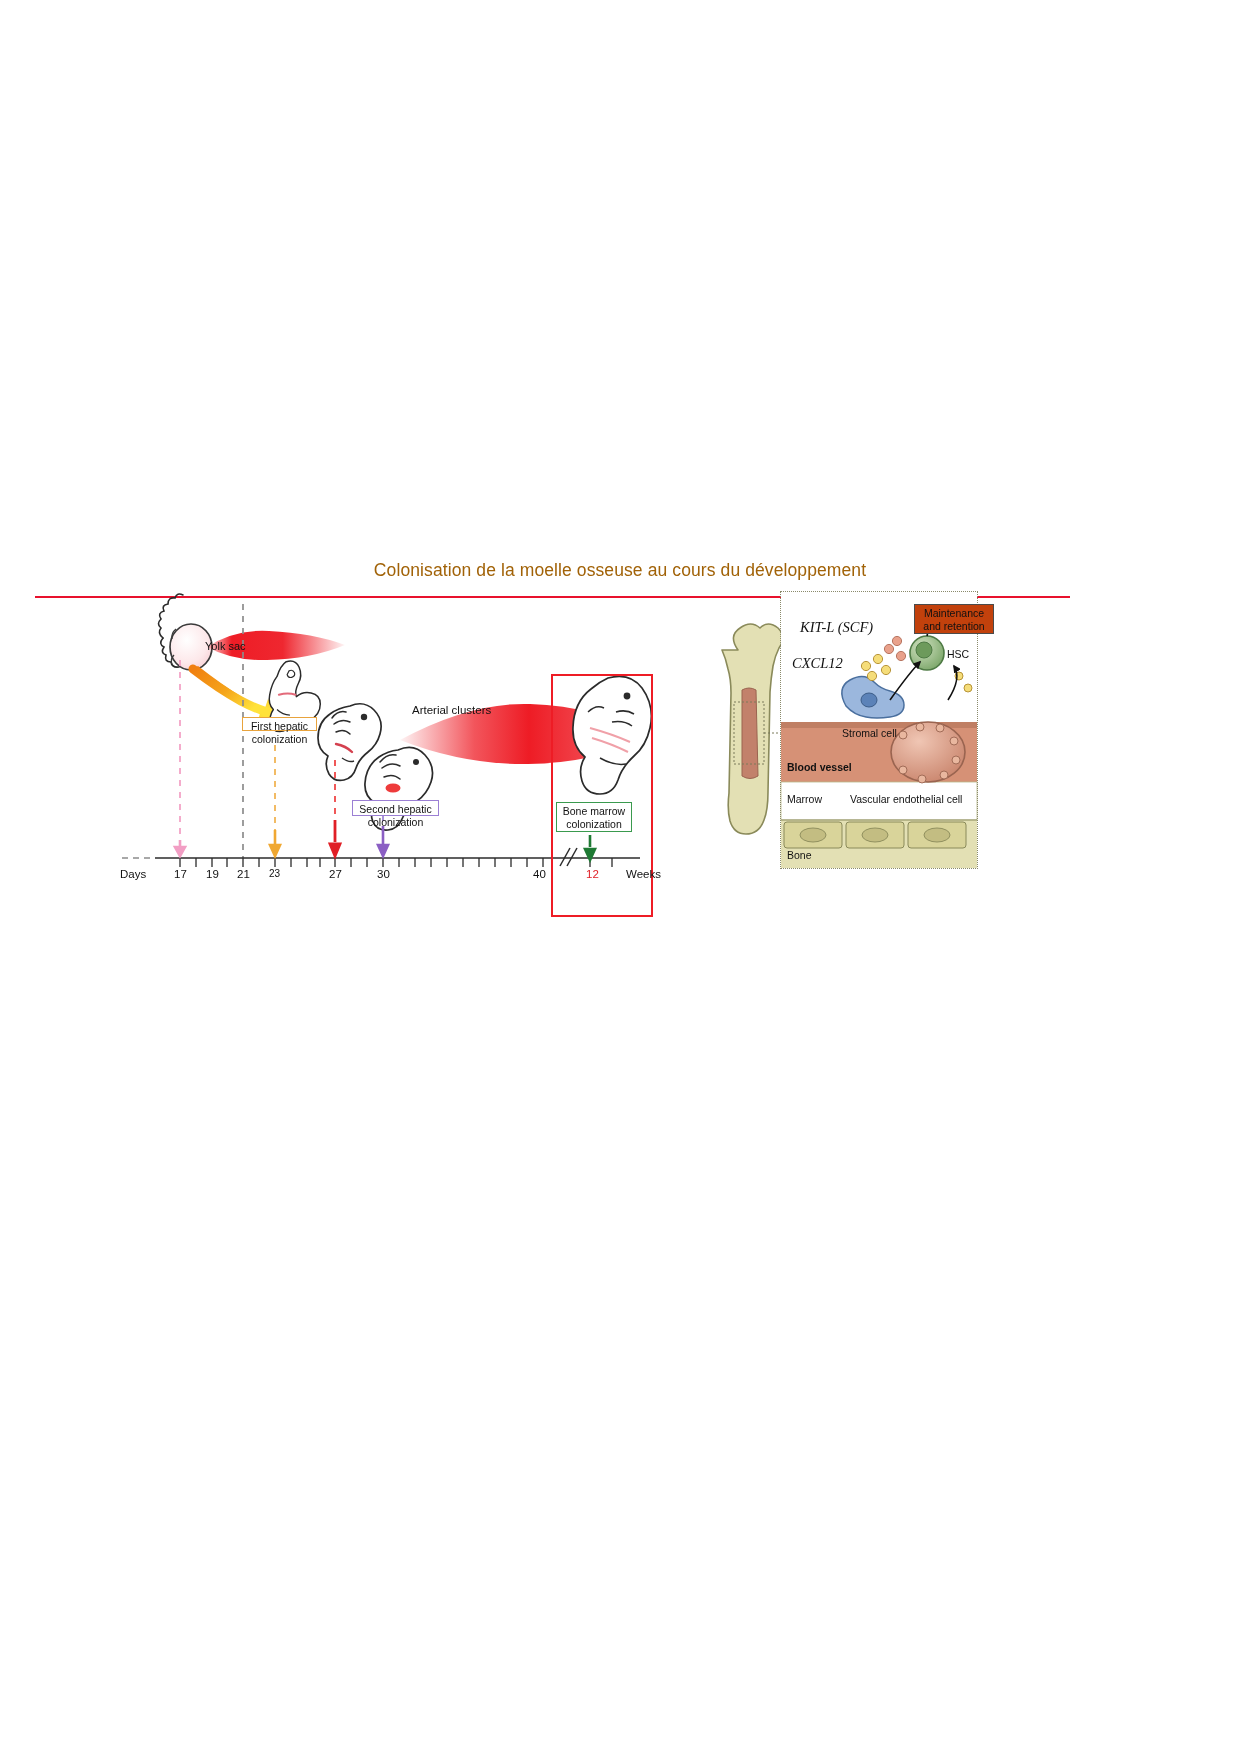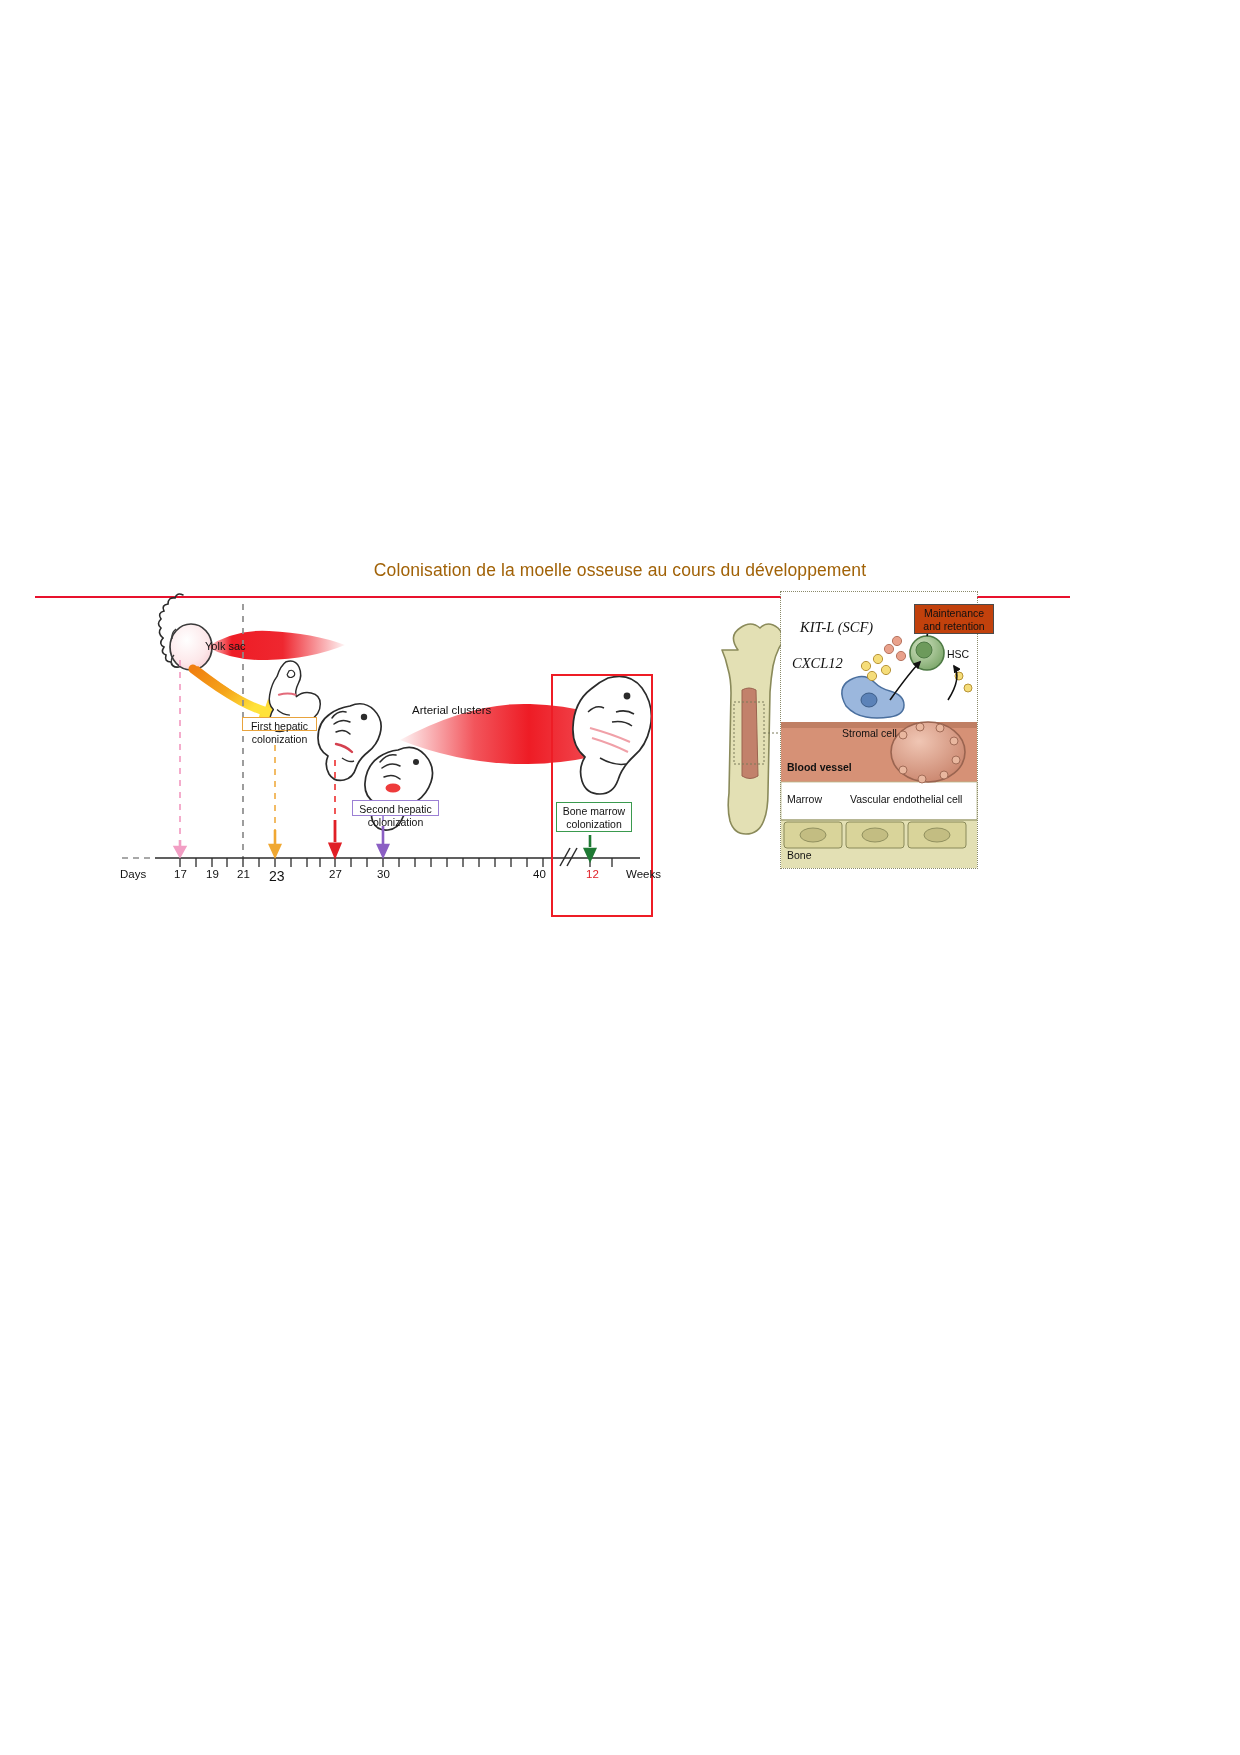--- a/index.html
+++ b/index.html
@@ -295,21 +295,21 @@
   <div class="tbox tbox-green" style="left:556px;top:802px;width:76px;height:30px;">
     <div>Bone marrow</div>
     <div>colonization</div>
   </div>
 
   <div class="plain" style="left:120px;top:868px;font-size:11.5px;">Days</div>
 
   <div class="plain" style="left:174px;top:868px;font-size:11.5px;">17</div>
   <div class="plain" style="left:206px;top:868px;font-size:11.5px;">19</div>
   <div class="plain" style="left:237px;top:868px;font-size:11.5px;">21</div>
-  <div class="plain" style="left:269px;top:868px;font-size:14px;">23</div>
+  <div class="plain" style="left:269px;top:868px;font-size:10px;">23</div>
   <div class="plain" style="left:329px;top:868px;font-size:11.5px;">27</div>
   <div class="plain" style="left:377px;top:868px;font-size:11.5px;">30</div>
   <div class="plain" style="left:533px;top:868px;font-size:11.5px;">40</div>
 
   <div class="plain" style="left:586px;top:868px;font-size:11.5px;color:#e01f26;">12</div>
   <div class="plain" style="left:604px;top:868px;font-size:11.5px;margin-left:22px;">Weeks</div>
 
   <div class="italic" style="left:800px;top:619px;">KIT-L (SCF)</div>
   <div class="italic" style="left:792px;top:655px;">CXCL12</div>
 

